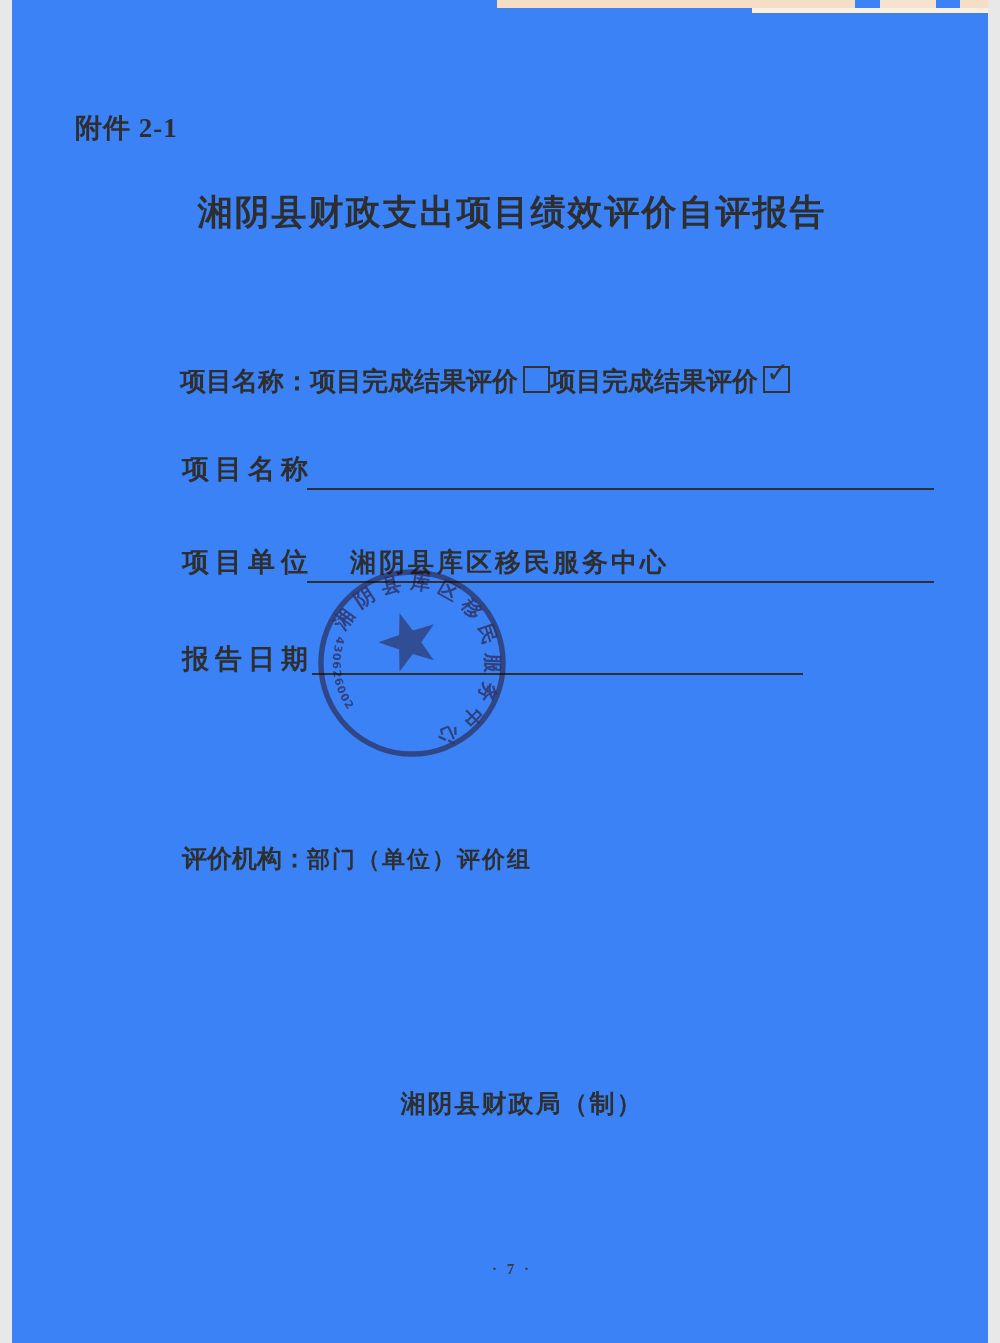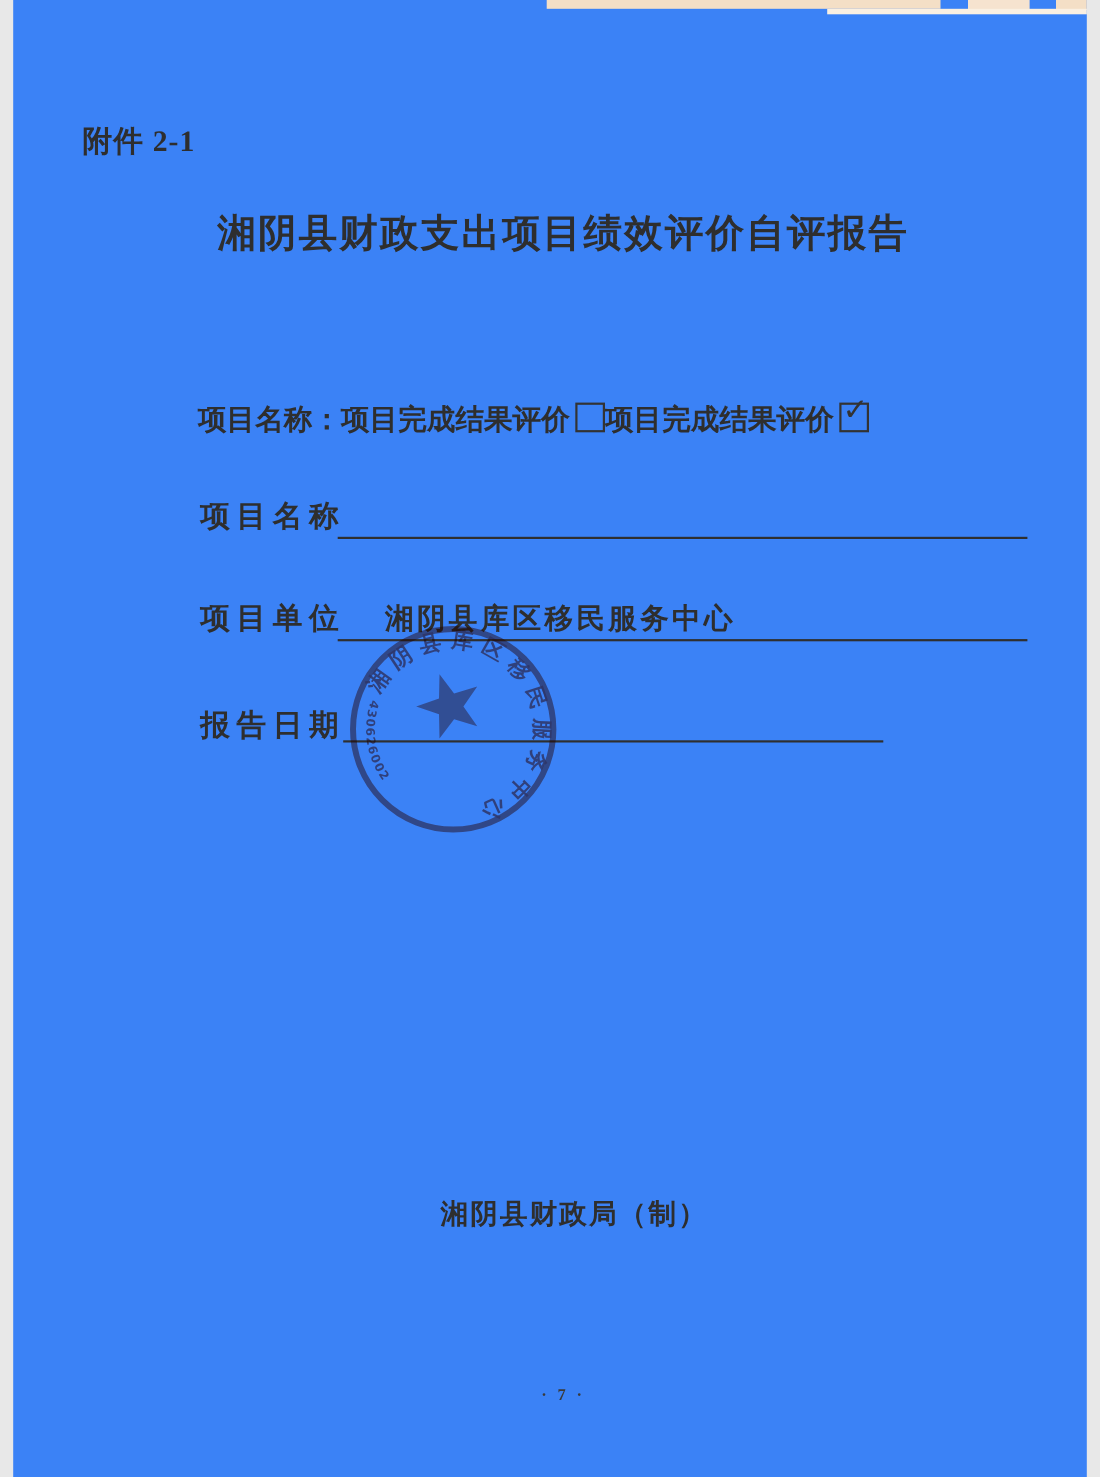--- a/index.html
+++ b/index.html
@@ -114,19 +114,22 @@
     <path d="M0,-31 L7.29,-10.03 L29.48,-9.58 L11.79,3.83 L18.22,25.08 L0,12.4 L-18.22,25.08 L-11.79,3.83 L-29.48,-9.58 L-7.29,-10.03 Z" transform="translate(97,79) rotate(-18)" fill="#c97b7e" opacity="0.85"></path>
     <text font-size="20" font-weight="700" fill="#bd5b5f" opacity="0.85" letter-spacing="7.5" font-family="Liberation Sans, DejaVu Sans, sans-serif">
       <textPath href="#sealNameArc">湘阴县库区移民服务中心</textPath>
     </text>
     <text font-size="11" font-weight="600" fill="#bd5b5f" opacity="0.85" letter-spacing="1.2" font-family="DejaVu Sans, sans-serif">
       <textPath href="#sealCodeArc">4306260020665</textPath>
     </text>
   </svg>
 
 
+  <div class="pair-row" style="top:842px;">
+    <span>评价机构：</span><span class="pair-value">部门（单位）评价组</span>
+  </div>
 
 
   <div class="issuer">湘阴县财政局（制）</div>
 
   <div class="page-number">· 7 ·</div>
 
 </div>
 
 </body></html>

